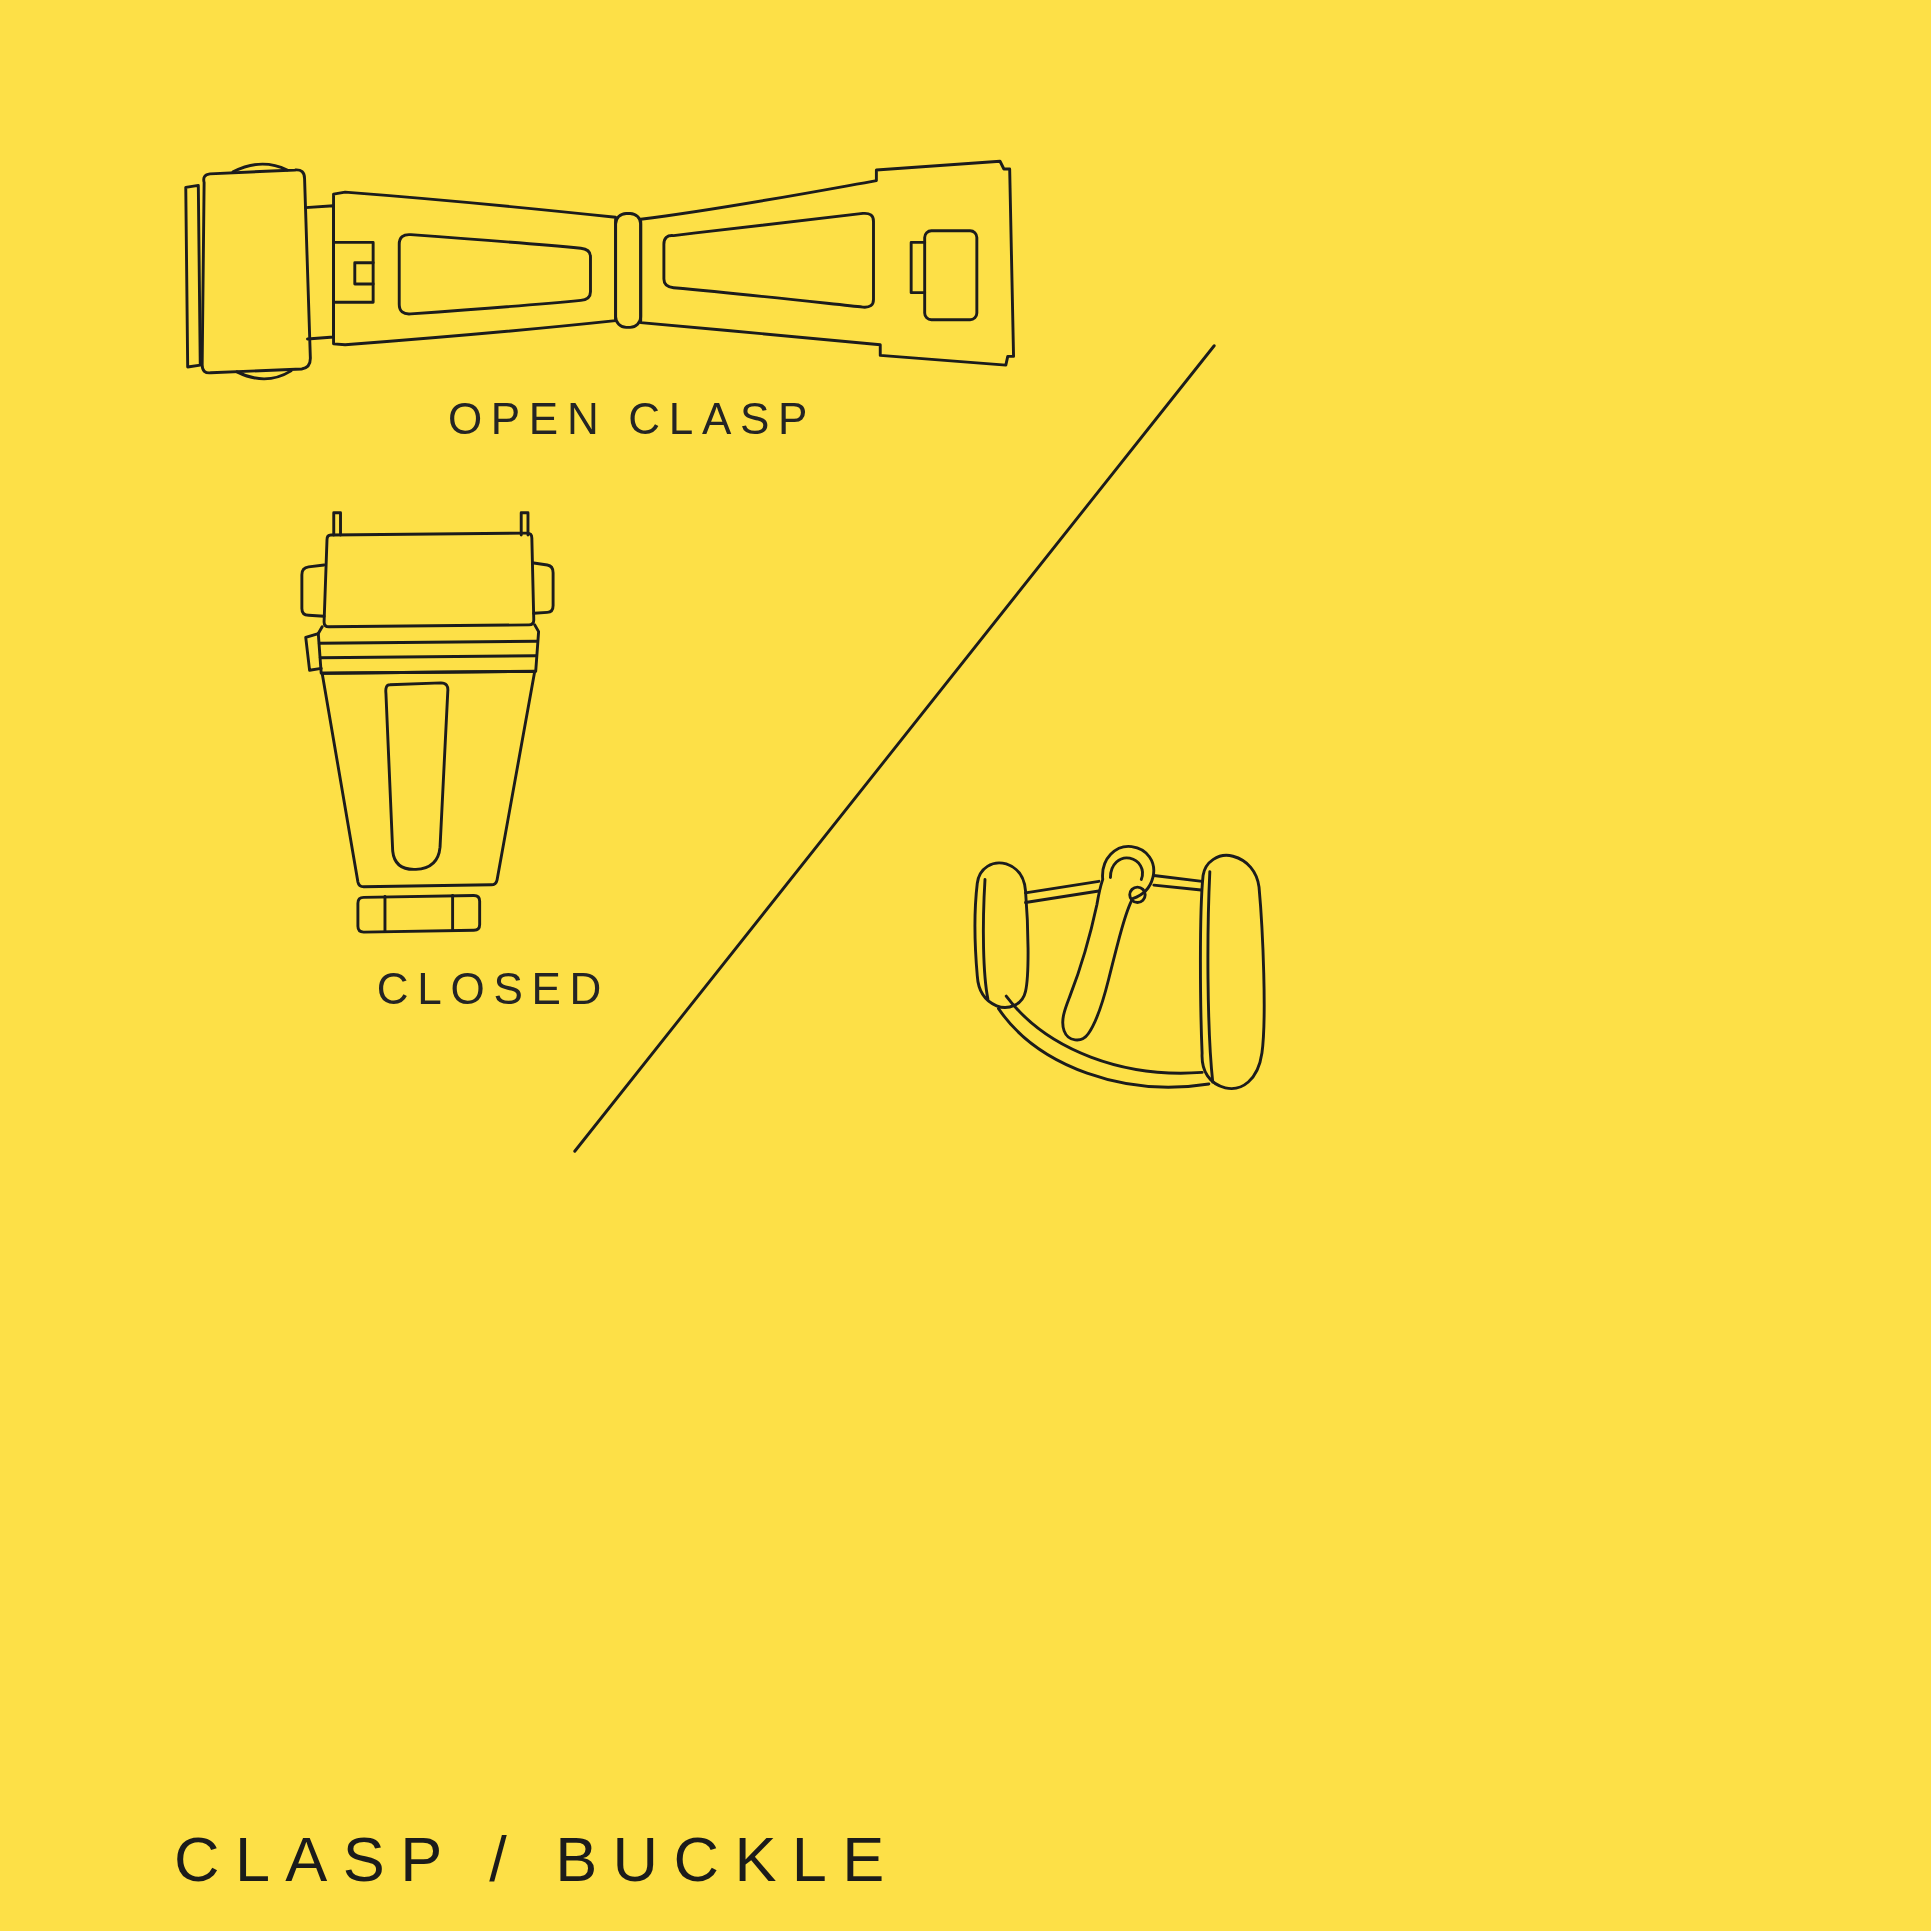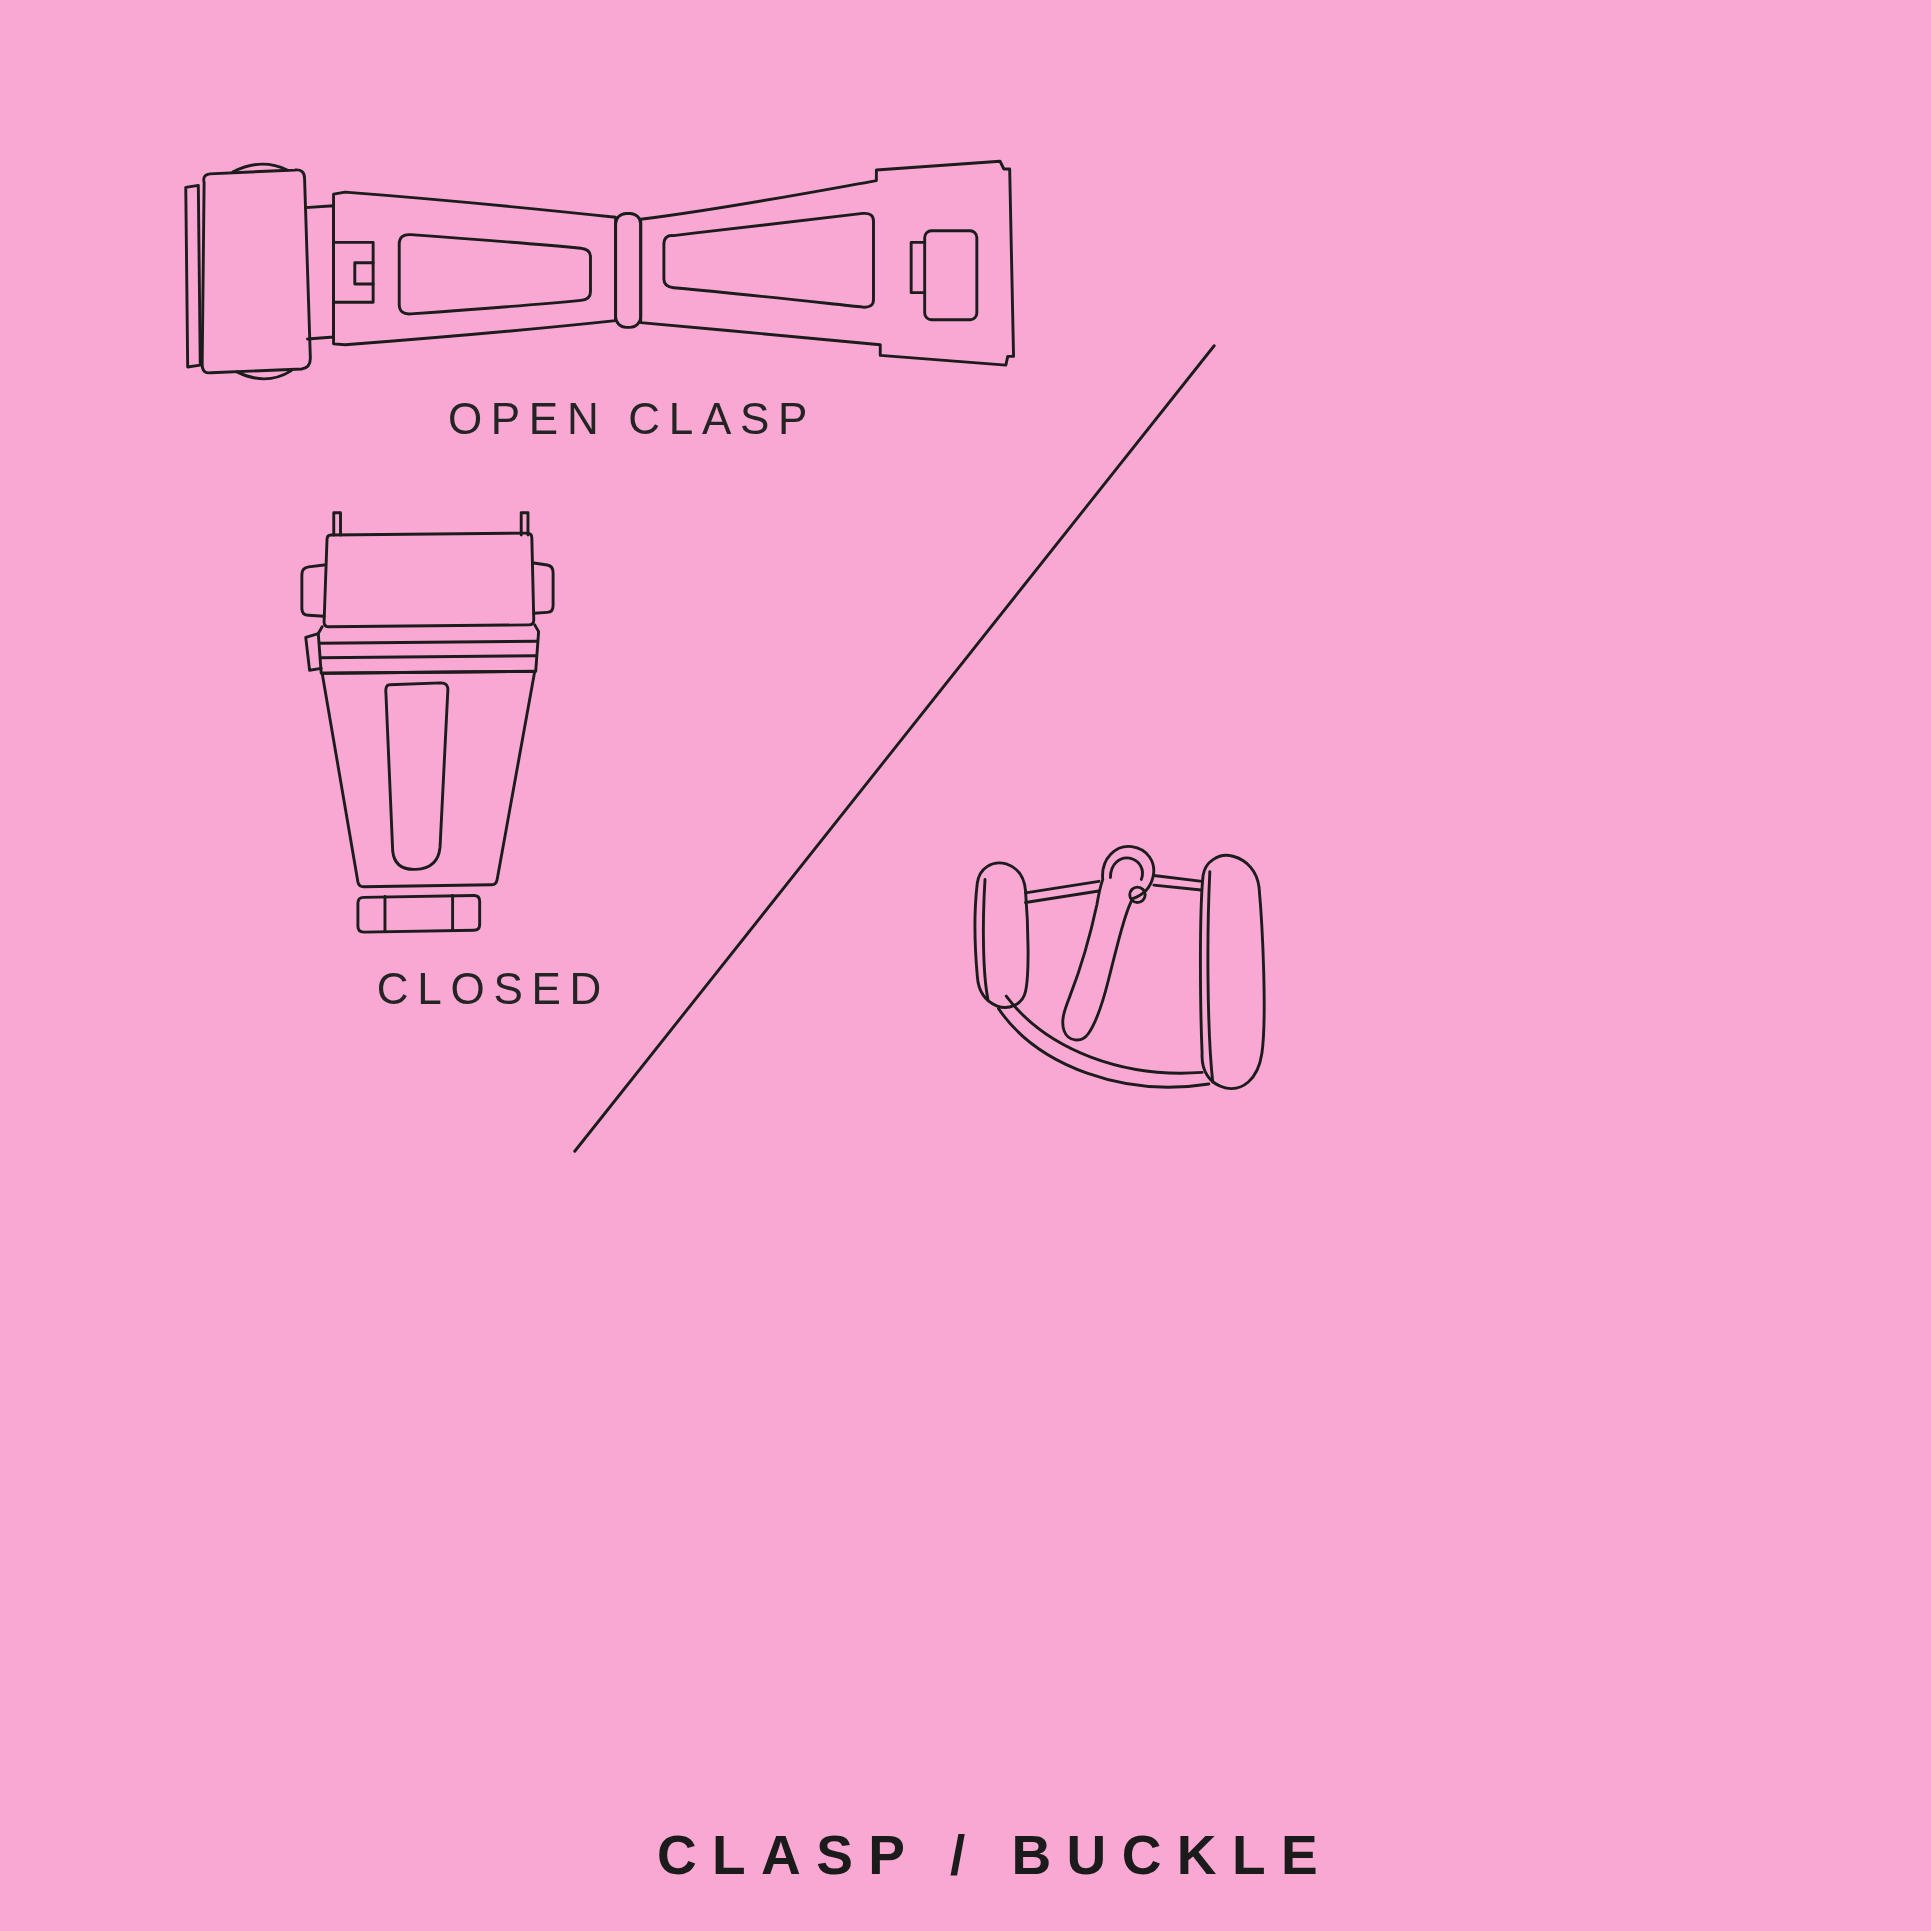--- a/index.html
+++ b/index.html
@@ -4,21 +4,21 @@
 <style>
   html, body {
     margin: 0;
     padding: 0;
     background: #ffffff;
   }
   .canvas {
     position: relative;
     width: 1931px;
     height: 1931px;
-    background: #f9a8d4;
+    background: #fde047;
     overflow: hidden;
     font-family: "Liberation Sans", sans-serif;
   }
   .abs { position: absolute; }
   svg.lineart path,
   svg.lineart line,
   svg.lineart rect,
   svg.lineart circle {
     fill: none;
     stroke: #1c1c1c;
@@ -28,25 +28,25 @@
   }
   .caption {
     font-size: 44px;
     letter-spacing: 8.7px;
     font-weight: 400;
     color: #242424;
     text-align: center;
     white-space: nowrap;
   }
   .diagram-title {
-    font-size: 55px;
+    font-size: 63px;
     letter-spacing: 15.4px;
-    font-weight: 700;
+    font-weight: 400;
     color: #1b1b1b;
-    text-align: right;
+    text-align: left;
     white-space: nowrap;
   }
 </style>
 </head>
 <body>
 
 <div class="canvas">
 
   <svg class="lineart abs" style="left:179px; top:140px;" width="850" height="256" viewBox="0 0 880 265">
 

